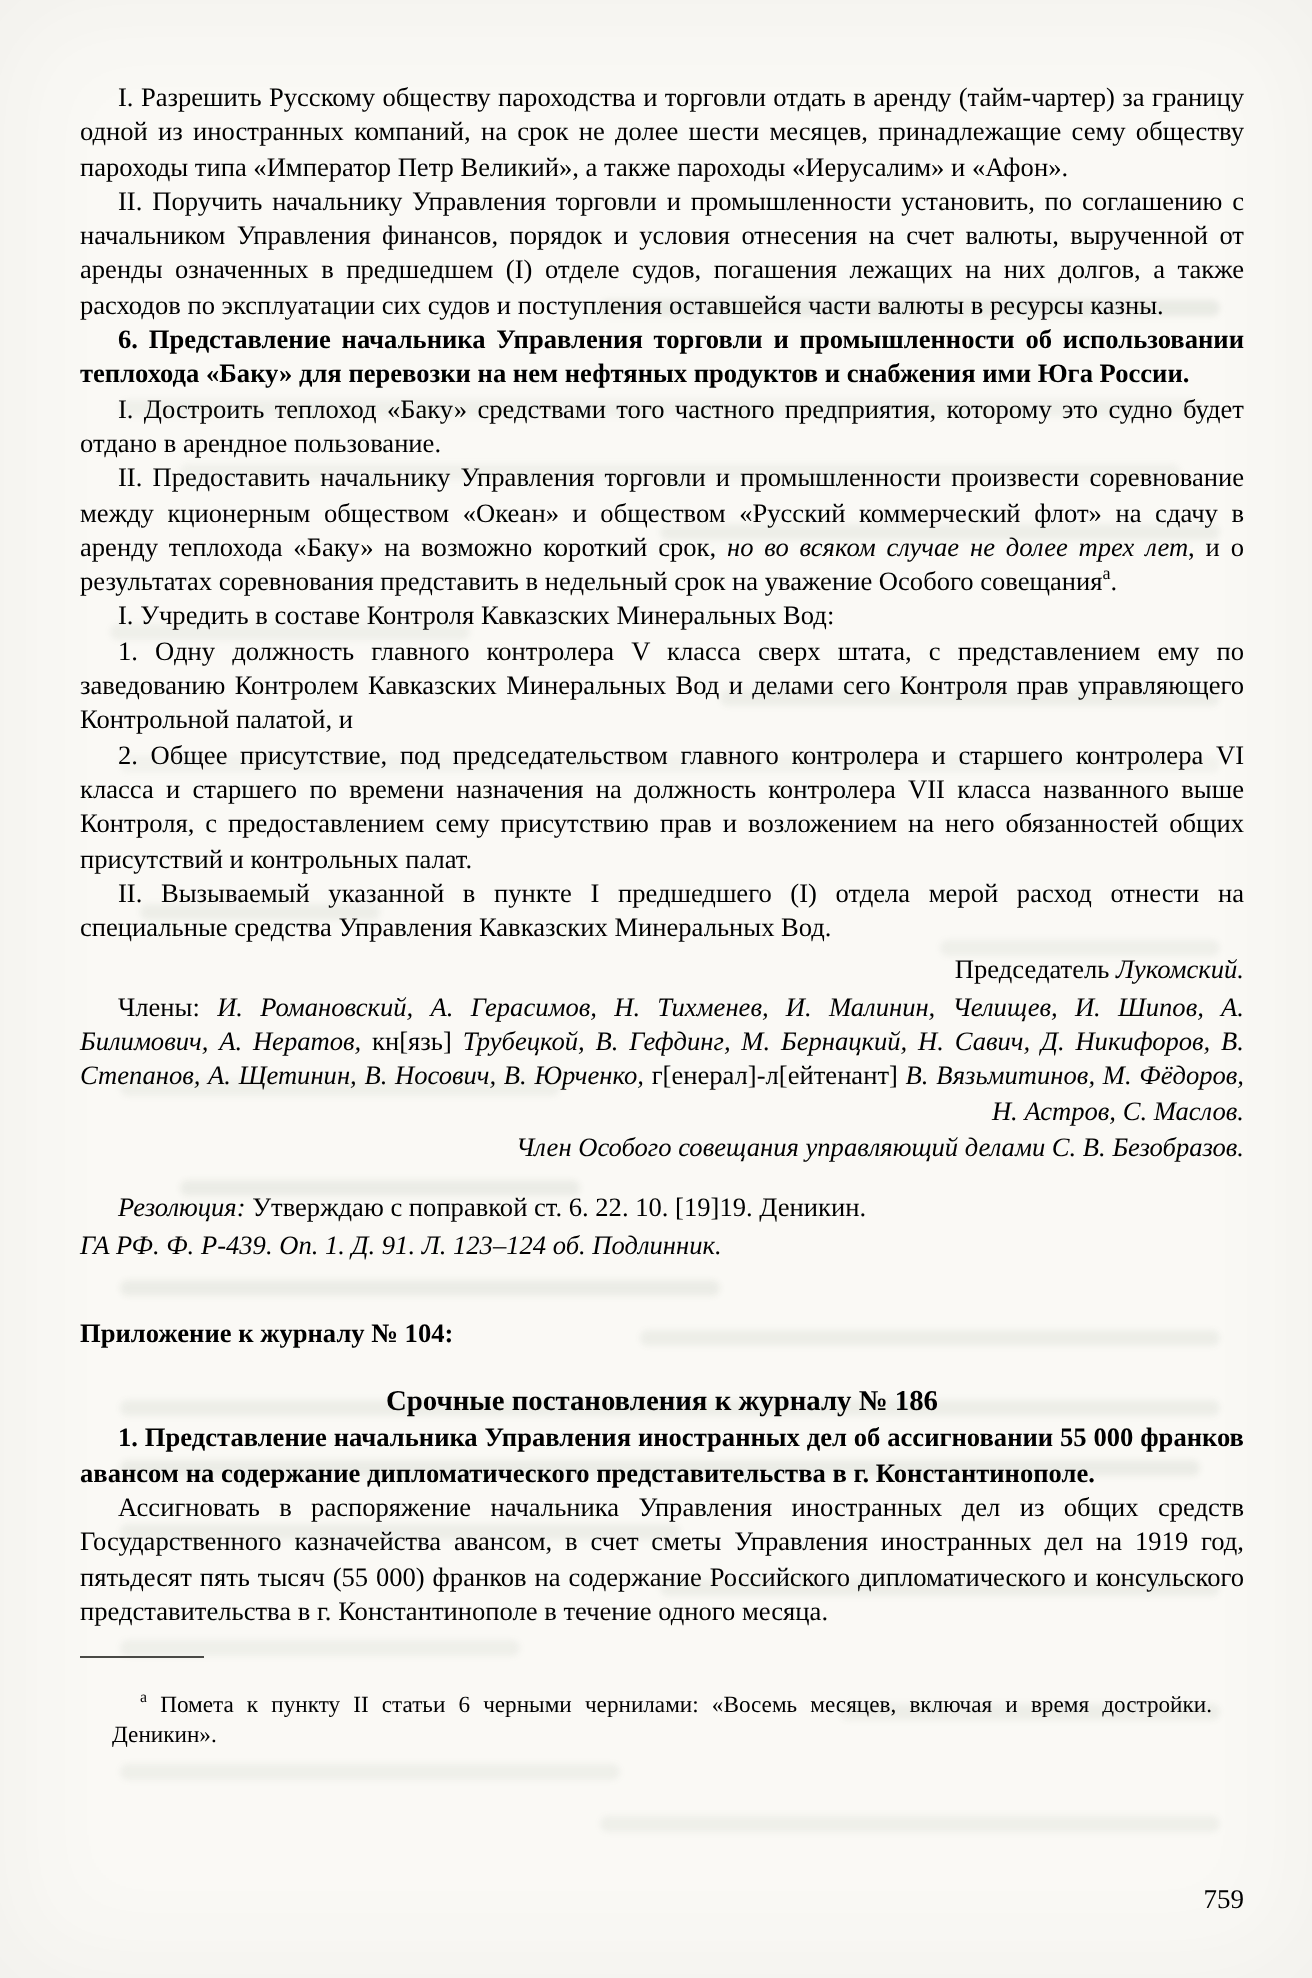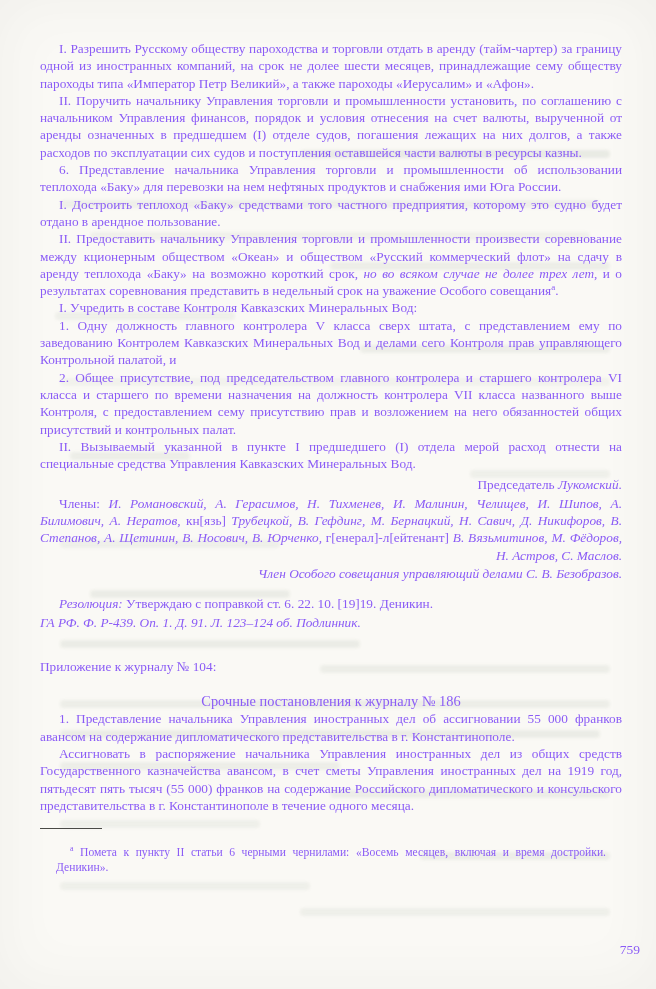--- a/index.html
+++ b/index.html
@@ -7,21 +7,21 @@
     padding: 0;
     background: #ffffff;
   }
   .page {
     position: relative;
     width: 656px;
     height: 989px;
     background: #faf9f5;
     box-shadow: inset 0 0 60px rgba(90,90,80,0.06);
     font-family: "Liberation Serif", "DejaVu Serif", serif;
-    color: #8b5cf6;
+    color: #000000;
     overflow: hidden;
   }
   
   .bleed-layer { position: absolute; inset: 0; z-index: 0; }
   .bleed {
     position: absolute;
     height: 8px;
     background: rgba(150, 161, 143, 0.16);
     border-radius: 4px;
     filter: blur(1.6px);
@@ -33,21 +33,21 @@
     top: 40px;
     width: 582px;
     font-size: 13.3px;
     line-height: 17.3px;
   }
   .para {
     margin: 0;
     text-align: justify;
     text-indent: 19px;
   }
-  .bold { font-weight: normal; }
+  .bold { font-weight: bold; }
   .ital { font-style: italic; }
   .center { text-align: center; text-indent: 0; }
   .right { text-align: right; text-indent: 0; }
   .noindent { text-indent: 0; }
   .section-heading {
     margin: 7px 0 2px 0;
   }
   .chairman-line { margin-top: 4px; }
   .members-block {
     margin-top: 1px;
@@ -84,21 +84,21 @@
     font-size: 11.6px;
     line-height: 15px;
     text-align: justify;
     text-indent: 14px;
     margin: 16px;
   }
   .page-number {
     position: absolute;
     z-index: 1;
     top: 942px;
-    right: 16px;
+    right: 34px;
     font-size: 13.5px;
   }
 </style>
 </head>
 <body>
 
 <div class="page">
 
   <div class="bleed-layer">
     <div class="bleed" style="left:300px; top:150px; width:310px;"></div>

